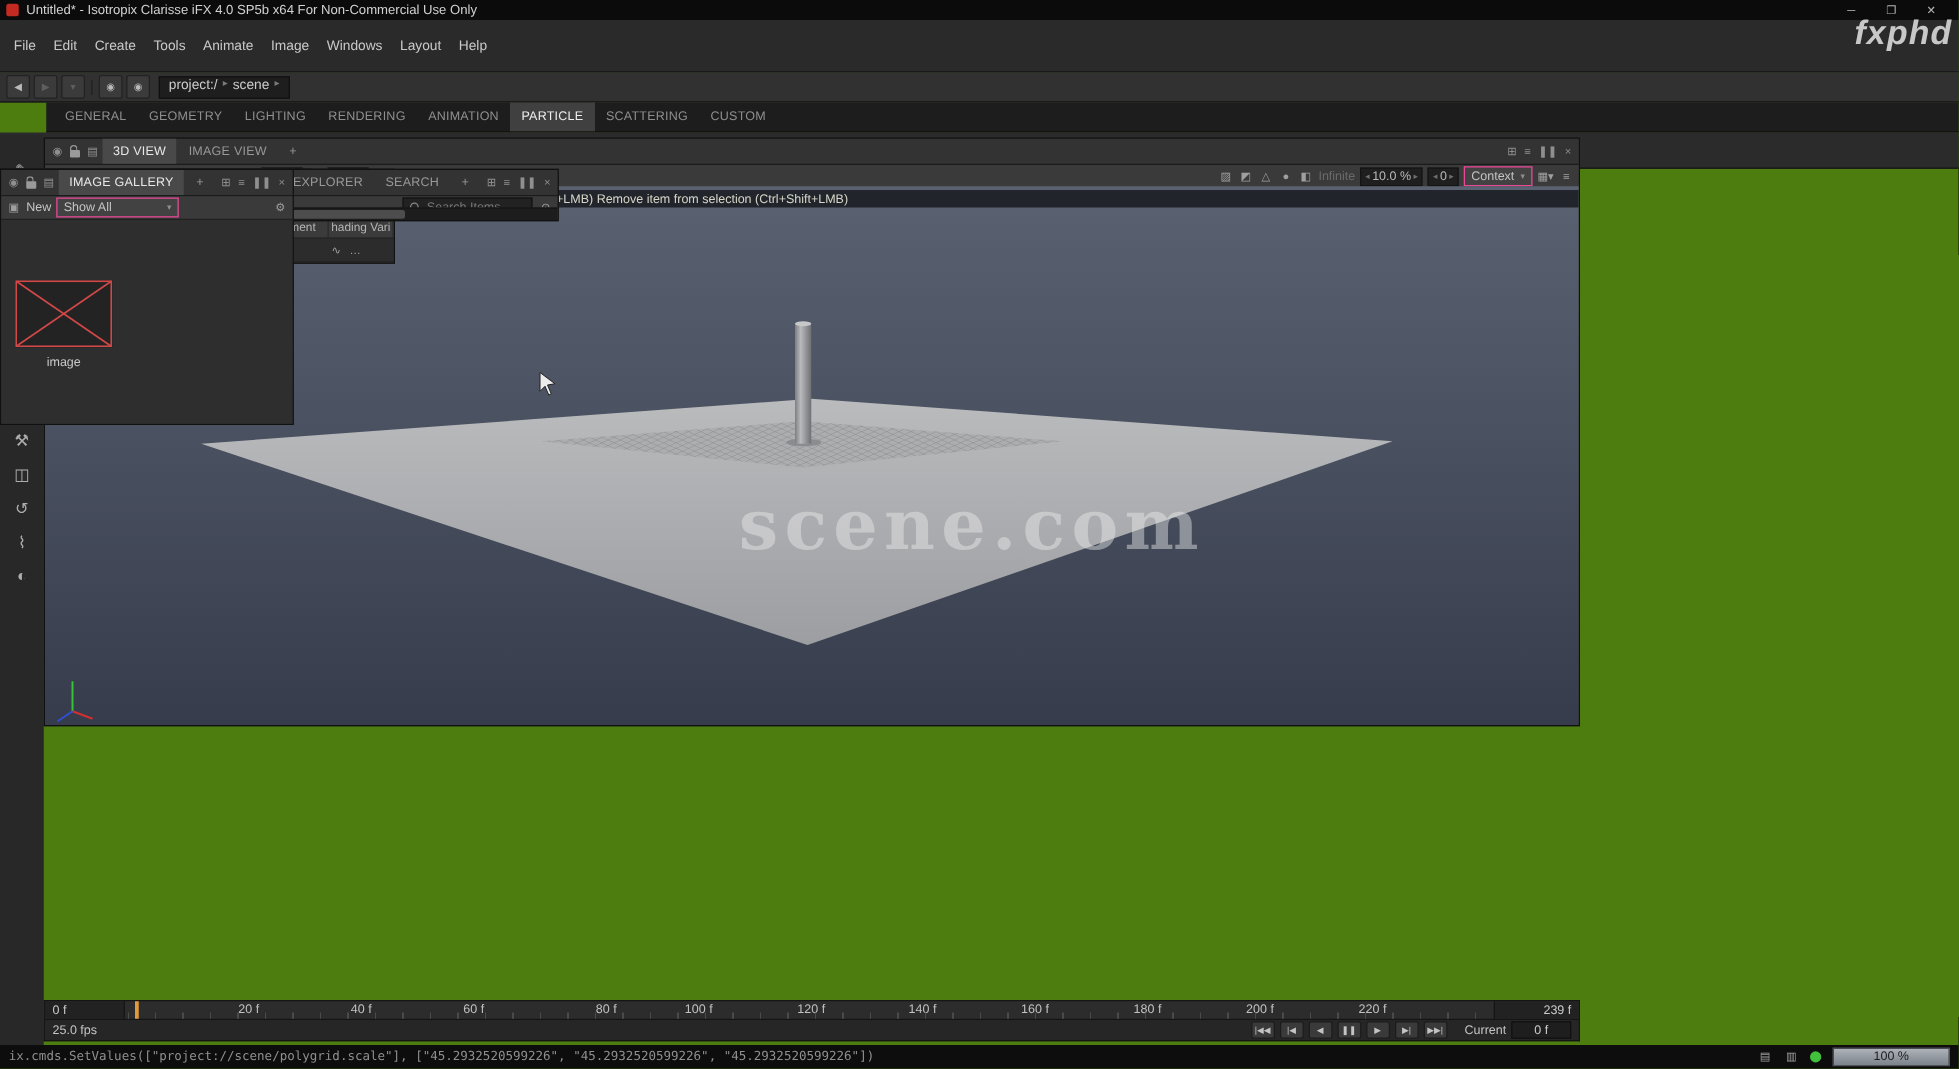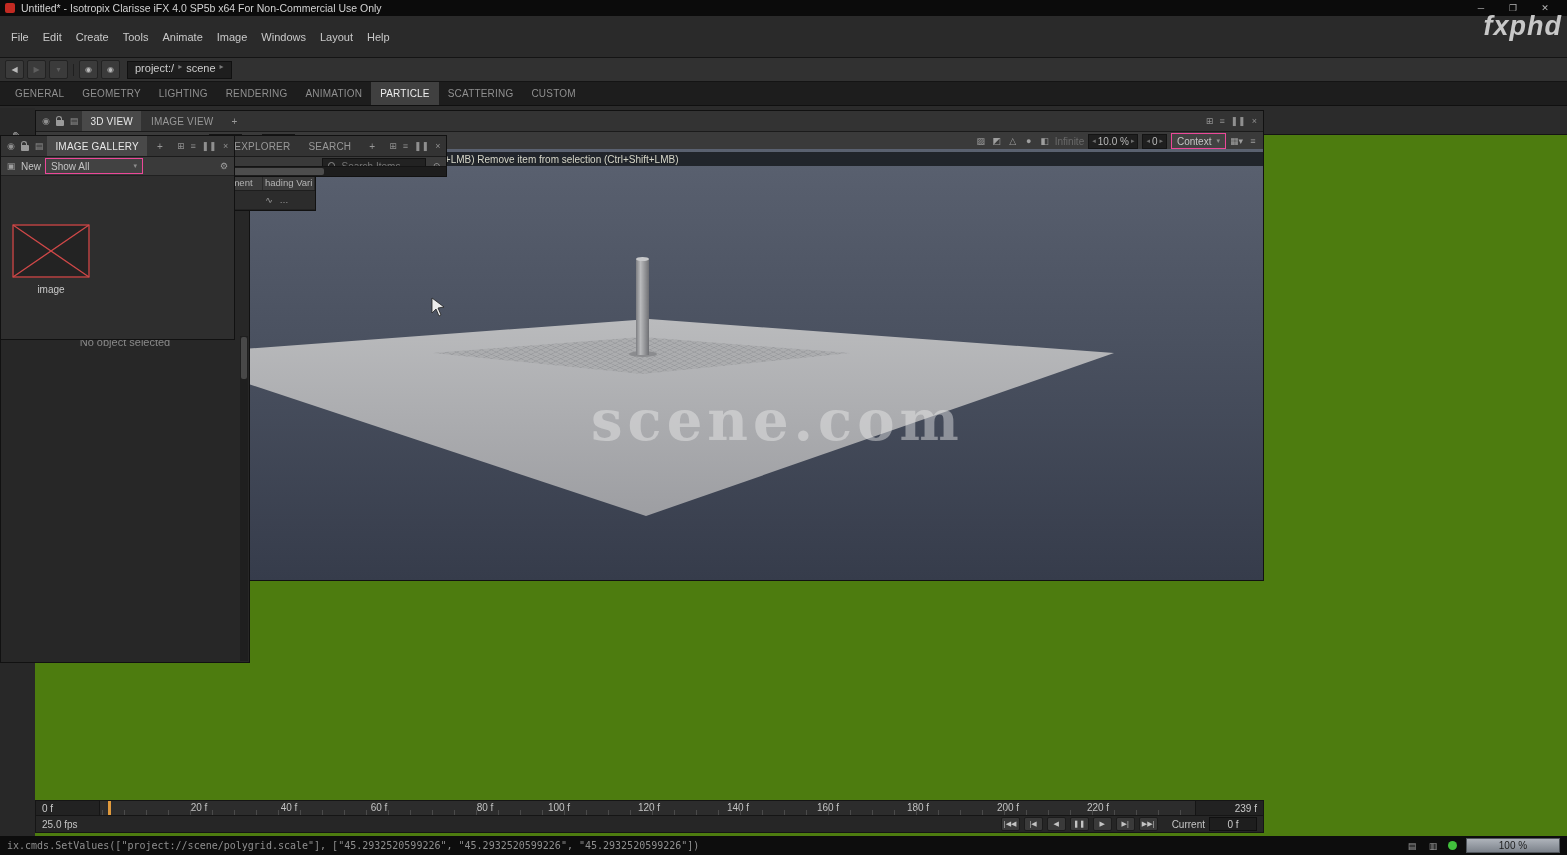--- a/index.html
+++ b/index.html
@@ -12,21 +12,21 @@
   .win-btn{width:18px;text-align:center;color:#b5b5b5;font-size:9px;}
   .fxphd{position:absolute;top:11px;right:5px;z-index:60;font-style:italic;font-weight:bold;font-size:27px;
          color:rgba(240,240,240,.8);letter-spacing:1px;}
   .menubar{height:17px;background:#2a2a2a;border-bottom:1px solid #141414;display:flex;align-items:center;padding:12px 4px;}
   .menu-item{padding:1px 7px;color:#c9c9c9;}
   .navbar{height:23px;background:#313131;border-bottom:1px solid #141414;display:flex;align-items:center;gap:3px;padding:0 5px;}
   .nav-btn{width:17px;height:17px;background:#3b3b3b;border:1px solid #222;border-radius:2px;display:flex;align-items:center;justify-content:center;color:#b9b9b9;font-size:8px;}
   .nav-btn.dim{color:#5e5e5e;}
   .crumb{height:16px;background:#1e1e1e;border:1px solid #101010;display:flex;align-items:flex-start;gap:4px;padding:0 7px;color:#cccccc;margin-left:4px;}
   .chev{color:#7a7a7a;font-size:8px;}
-  .ctx-tabs{height:23px;background:#1d1d1d;border-bottom:1px solid #101010;display:flex;align-items:stretch;padding-left:6px;}
+  .ctx-tabs{height:23px;background:#1d1d1d;border-bottom:1px solid #101010;display:flex;align-items:stretch;padding-left:6px;margin-left:37px;}
   .ctx-tab{display:flex;align-items:center;padding:0 9px;font-size:10px;letter-spacing:.2px;color:#8f8f8f;}
   .ctx-tab.active{background:#404040;color:#ededed;}
   .main-toolbar{height:28px;background:#2b2b2b;border-bottom:1px solid #141414;display:flex;align-items:center;gap:15px;padding:0 11px;}
   .mt-icon{font-size:15px;}
   
   .left-toolbar{position:absolute;left:0;top:108px;width:35px;bottom:19px;background:#282828;
                 display:flex;flex-direction:column;align-items:center;gap:13px;padding-top:22px;box-sizing:border-box;}
   .lt-icon{font-size:13px;color:#adadad;line-height:14px;}
   
   .panel{position:absolute;background:#272727;border:1px solid #111;box-sizing:border-box;}
@@ -303,26 +303,20 @@
       <span class="ic">◂</span>
       <span class="ic">▸</span>
       <span class="ic orange">▤</span>
       <span class="ic">⊞</span>
       <span class="ic">≣</span>
       <span class="search" style="flex:1">
         <span class="i-mag"></span>
         <span>Attributes Filter</span>
       </span>
     </div>
-    <div style="position:relative;height:326px">
-      <div style="text-align:center;margin-top:160px;color:#8a8a8a">No object selected</div>
-      <div class="vscroll">
-          <div class="thumb"></div>
-        </div>
-    </div>
   </div>
 
   <div id="mat" class="panel">
     <div class="phead">
       <span class="ph-ic">◉</span>
       <span class="ph-ic">
           <span class="i-lock"></span>
         </span>
       <span class="ph-ic">▤</span>
       <span class="ptab active">MATERIAL LINKER</span>

